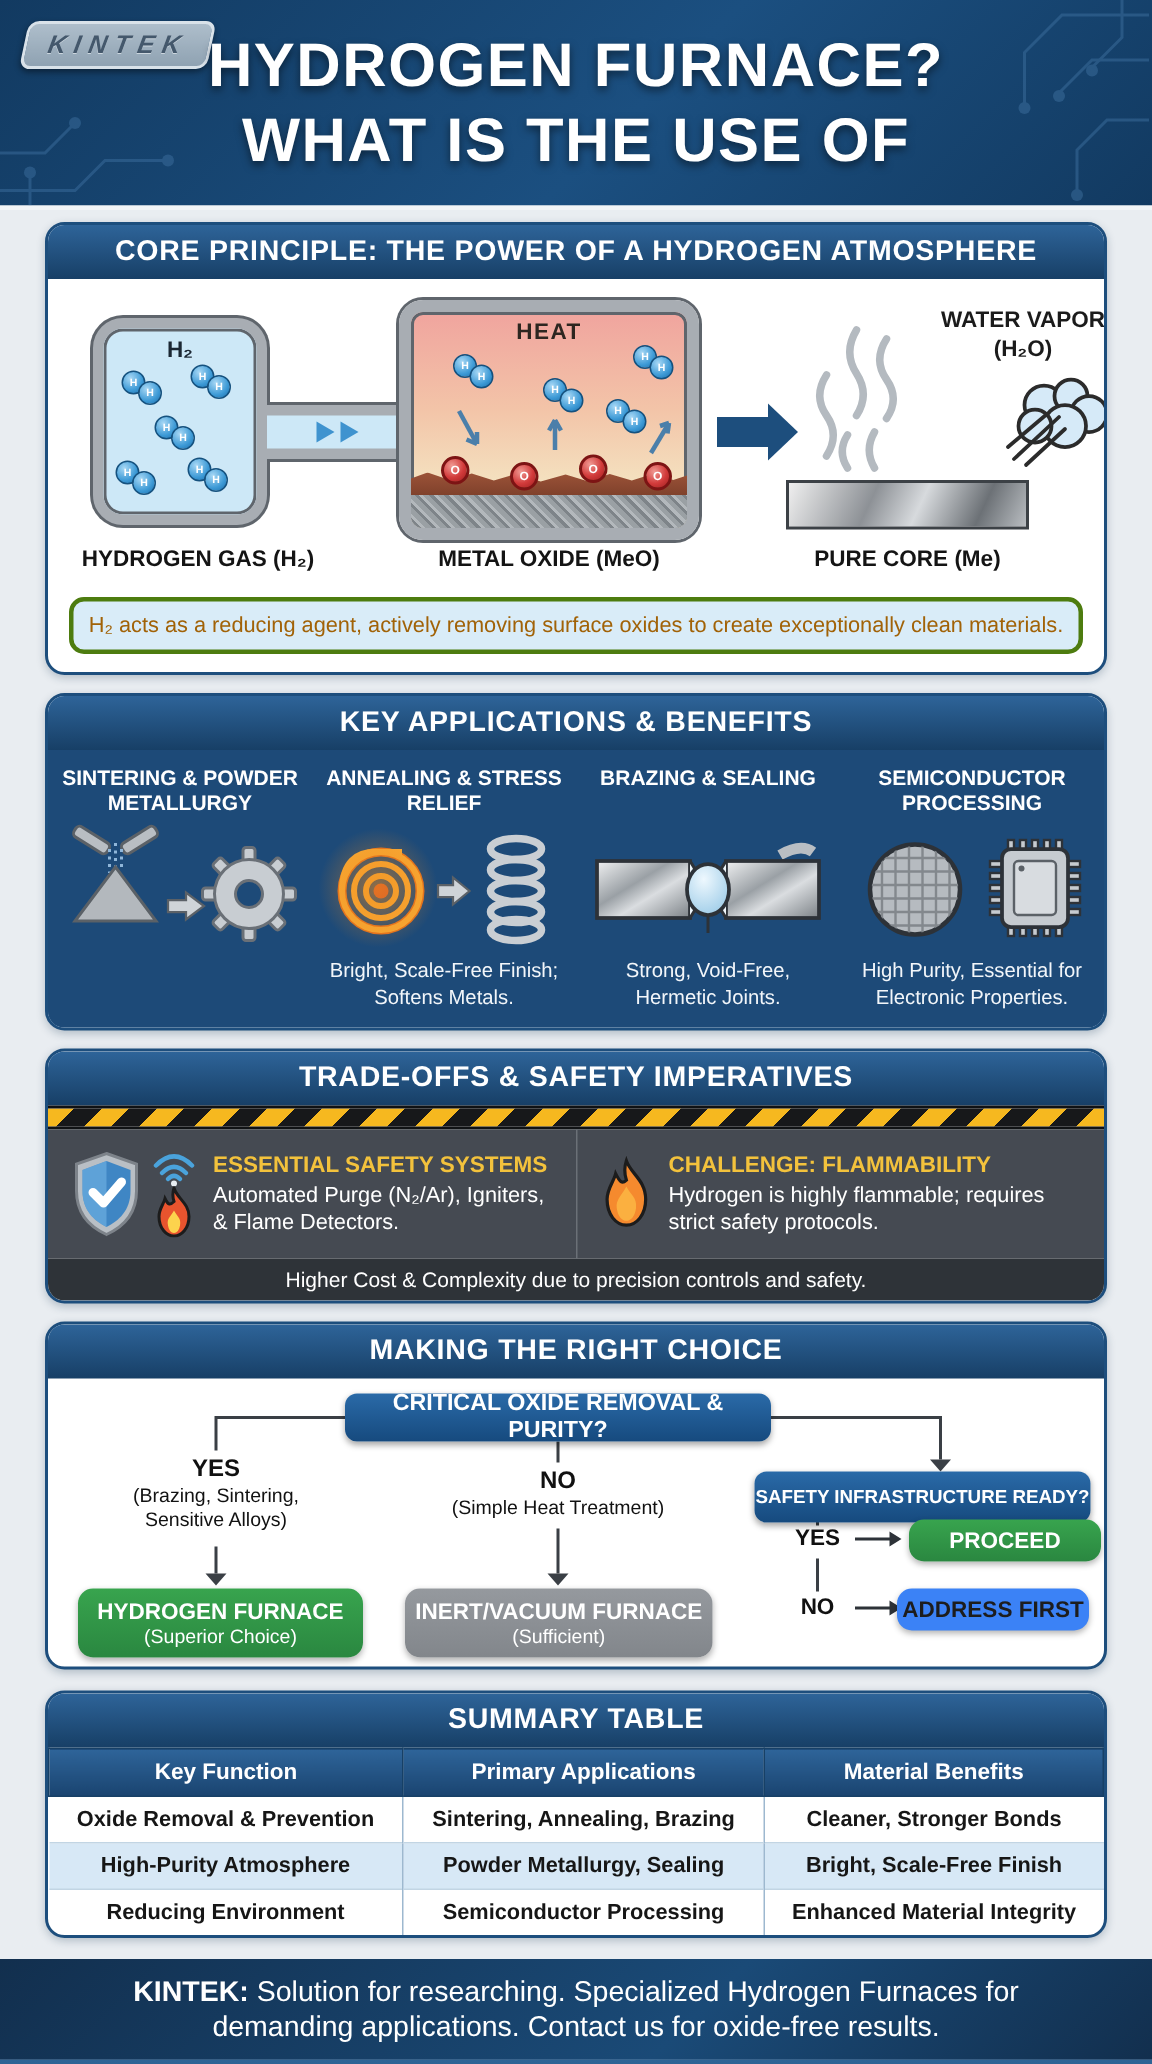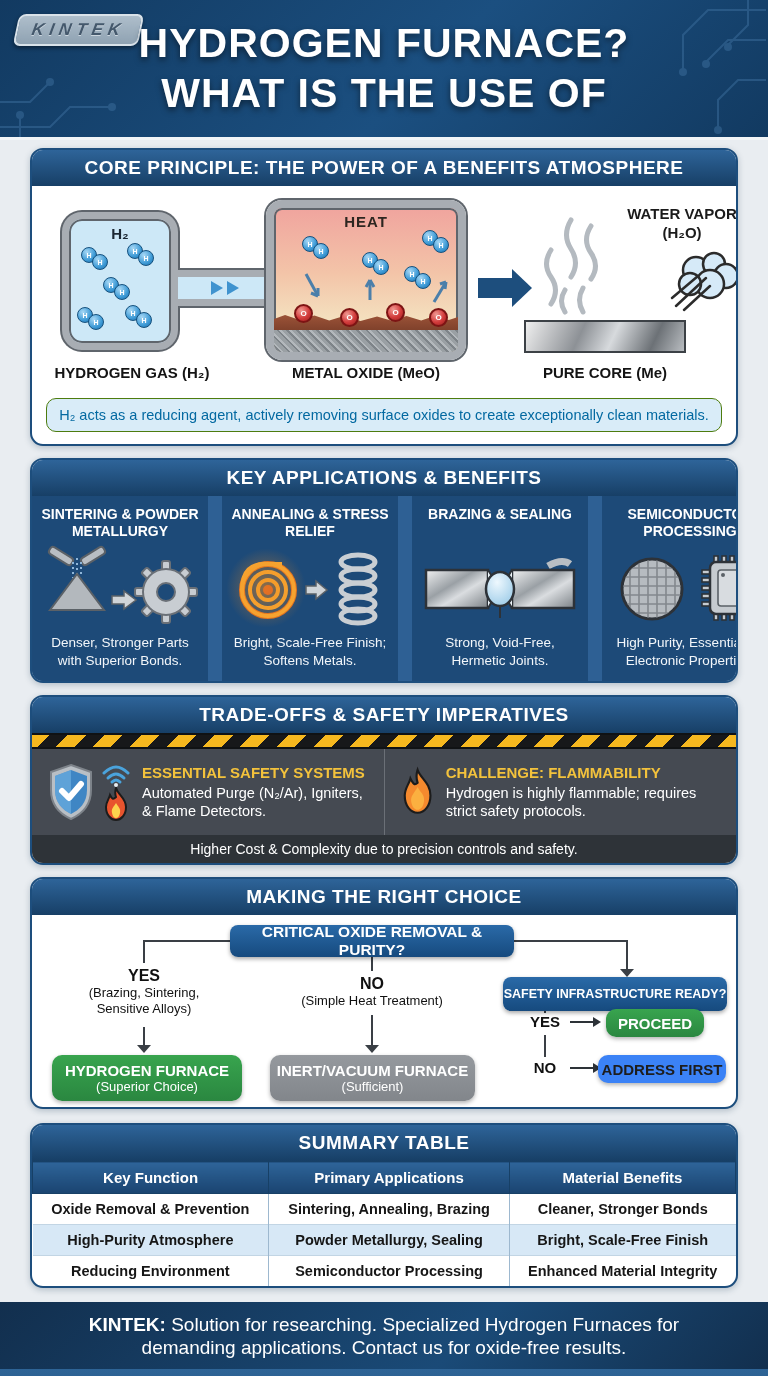--- a/index.html
+++ b/index.html
@@ -36,24 +36,24 @@
   .mol .atom:nth-child(2) { left:11px; top:7px; }
   .oatom { position:absolute; width:19px; height:19px; font-size:8px; background:radial-gradient(circle at 35% 30%,#f09a93,#d23b3b 55%,#9e1f1f); border:2px solid #7d1414; }
   .harr-sm { stroke:#4b7faa; stroke-width:3; fill:none; }
   .bigarrow { position:absolute; left:446px; top:92px; width:34px; height:20px; background:#1d4e7d; }
   .bigarrow:after { content:""; position:absolute; left:34px; top:-9px; border-top:19px solid transparent; border-bottom:19px solid transparent; border-left:20px solid #1d4e7d; }
   .steam { position:absolute; left:505px; top:26px; }
   .wvlabel { position:absolute; left:575px; top:18px; width:150px; text-align:center; font-weight:bold; font-size:15px; color:#1b1b1b; line-height:19px; }
   .cloud { position:absolute; left:630px; top:62px; }
   .metalbar { position:absolute; left:492px; top:134px; width:162px; height:33px; border:2px solid #3c4146; background:linear-gradient(115deg,#efefef 0%,#8d9196 35%,#d7dadd 55%,#6c7176 80%,#b9bdc1 100%); }
   .dlabel { position:absolute; font-weight:bold; font-size:15px; color:#141414; text-align:center; top:178px; }
-  .note { margin:4px 14px 12px; background:#d9ecf8; border:1px solid #4d7c0f; border-radius:10px; padding:8px 10px; text-align:center; font-size:14.5px; color:#0369a1; }
-
-  
-  .apps-body { background:#2e6094; display:grid; grid-template-columns:1fr 1fr 1fr 1fr; gap:14px; }
+  .note { margin:4px 14px 12px; background:#d9ecf8; border:3px solid #4d7c0f; border-radius:10px; padding:8px 10px; text-align:center; font-size:14.5px; color:#a16207; }
+
+  
+  .apps-body { background:#2e6094; display:grid; grid-template-columns:1fr 1fr 1fr 1fr; gap:0; }
   .app { background:#1d4a78; padding:10px 8px 12px; display:flex; flex-direction:column; align-items:center; }
   .app h3 { color:#fff; font-size:14px; line-height:17px; text-align:center; font-weight:bold; min-height:36px; }
   .app .icon { height:92px; display:flex; align-items:center; justify-content:center; position:relative; }
   .app p { color:#f2f6fa; font-size:13.5px; line-height:17.5px; text-align:center; }
   .glow { position:absolute; width:80px; height:80px; border-radius:50%; background:radial-gradient(circle,rgba(240,140,30,.55),rgba(240,140,30,0) 70%); }
 
   
   .hazard { height:16px; background:repeating-linear-gradient(-45deg,#f6b81f 0 13px,#17181a 13px 26px); border-top:2px solid #101214; border-bottom:2px solid #101214; }
   .tr-panel { background:#454a52; display:flex; }
   .tr-half { flex:1; display:flex; align-items:center; padding:10px 8px 10px 14px; gap:10px; }
@@ -129,21 +129,21 @@
     <div class="logo">
         <span>KINTEK</span>
       </div>
     <div class="title">
       <div>HYDROGEN FURNACE?</div>
       <div>WHAT IS THE USE OF</div>
     </div>
   </div>
 
   <div class="sec sec1">
-    <div class="sec-hd">CORE PRINCIPLE: THE POWER OF A BENEFITS ATMOSPHERE</div>
+    <div class="sec-hd">CORE PRINCIPLE: THE POWER OF A HYDROGEN ATMOSPHERE</div>
     <div class="diagram">
 
       <div class="vessel">
         <div class="h2">H₂</div>
         <div class="mol" style="left:12px;top:28px">
             <b class="atom atom-h">H</b>
             <b class="atom atom-h">H</b>
           </div>
         <div class="mol" style="left:58px;top:24px">
             <b class="atom atom-h">H</b>
@@ -279,21 +279,20 @@
               <rect x="-4" y="-31" width="8" height="10" rx="2" transform="rotate(45)"></rect>
                   <rect x="-4" y="21" width="8" height="10" rx="2" transform="rotate(45)"></rect>
                   <rect x="-31" y="-4" width="10" height="8" rx="2" transform="rotate(45)"></rect>
                   <rect x="21" y="-4" width="10" height="8" rx="2" transform="rotate(45)"></rect>
                 </g>
               <circle cx="0" cy="0" r="23"></circle>
               <circle cx="0" cy="0" r="9" fill="#1d4a78"></circle>
             </g>
           </svg>
         </div>
-        <p>Denser, Stronger Parts with Superior Bonds.</p>
       </div>
 
       <div class="app">
         <h3>ANNEALING &amp; STRESS RELIEF</h3>
         <div class="icon">
           <div class="glow" style="left:-4px"></div>
           <svg width="160" height="88" viewBox="0 0 160 88">
             <g fill="none" stroke="#e2701d" stroke-width="6">
                 <circle cx="38" cy="46" r="26"></circle>
               </g>
@@ -473,21 +472,21 @@
         <span>(Simple Heat Treatment)</span>
       </div>
       <div class="fbox fgray" style="left:238px;top:140px;width:205px;height:46px">
         <span class="l1">INERT/VACUUM FURNACE</span>
         <span class="l2">(Sufficient)</span>
       </div>
 
       <div class="fnode fsafety">SAFETY INFRASTRUCTURE READY?</div>
       <div class="fyn" style="left:493px;top:98px">YES</div>
       <div class="harrow" style="left:538px;top:106px"></div>
-      <div class="fbox fgreen" style="left:574px;top:94px;width:98px;height:28px">
+      <div class="fbox fgreen" style="left:574px;top:94px;width:128px;height:28px">
         <span class="l1">PROCEED</span>
       </div>
       <div class="fyn" style="left:493px;top:144px">NO</div>
       <div class="harrow" style="left:538px;top:152px"></div>
       <div class="fbox flight" style="left:566px;top:140px;width:128px;height:28px">
         <span class="l1">ADDRESS FIRST</span>
       </div>
     </div>
   </div>
 

